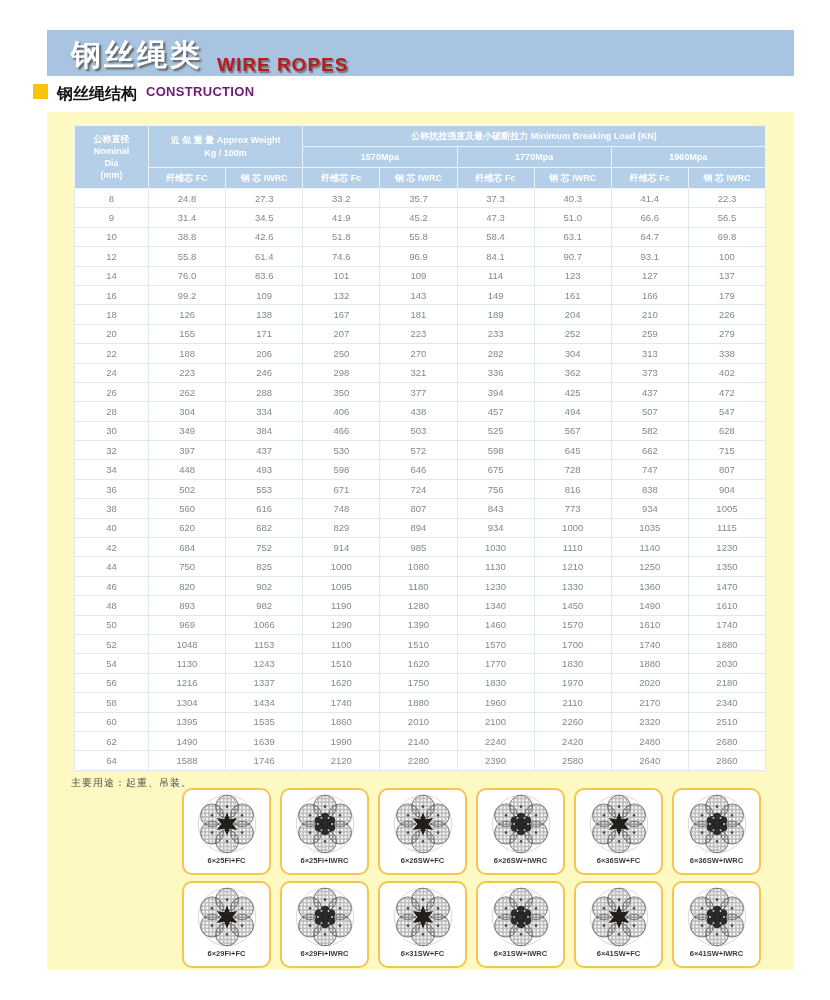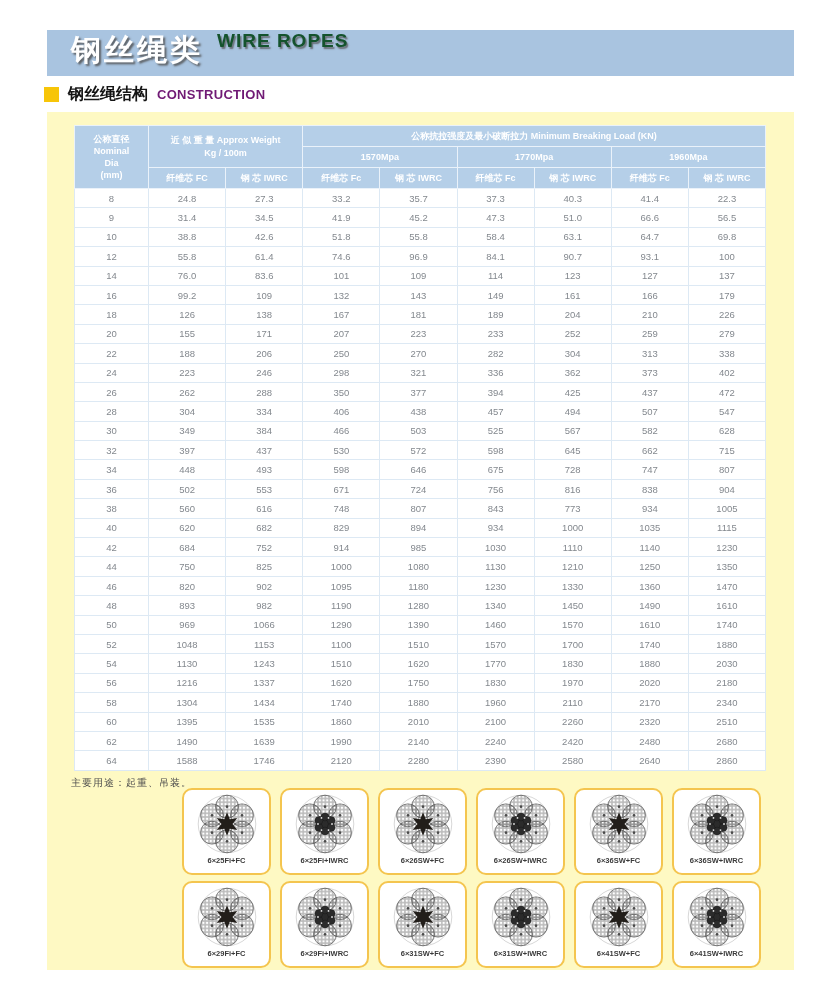--- a/index.html
+++ b/index.html
@@ -3,32 +3,32 @@
 <meta charset="utf-8">
 <style>
   html,body{margin:0;padding:0;}
   body{
     width:830px;height:1000px;position:relative;background:#ffffff;
     font-family:"Liberation Sans", sans-serif;
     -webkit-font-smoothing:antialiased;
   }
   .banner{
     position:absolute;left:47px;top:30px;width:747px;height:46px;
-    background:#a9c4e0;display:flex;align-items:flex-start;padding-left:24px;box-sizing:border-box;
+    background:#a9c4e0;display:flex;align-items:flex-end;padding-left:24px;box-sizing:border-box;
   }
   .banner-zh{
     font-size:30px;font-weight:bold;color:#ffffff;letter-spacing:3px;
     text-shadow:2px 2px 2px rgba(80,80,80,.85);
   }
   .banner-en{
-    font-size:19px;font-weight:bold;color:#14532d;margin-left:14px;letter-spacing:1px;
+    font-size:19px;font-weight:bold;color:#b91c1c;margin-left:14px;letter-spacing:1px;
     text-shadow:1.5px 1.5px 1.5px rgba(80,80,80,.75);
   }
   .section-head{
-    position:absolute;left:44px;top:84px;display:flex;align-items:center;gap:9px;
+    position:absolute;left:33px;top:84px;display:flex;align-items:flex-start;gap:9px;
   }
   .bullet{width:15px;height:15px;background:#f7c508;}
   .sec-zh{font-size:16px;font-weight:bold;color:#141414;}
   .sec-en{font-size:13px;font-weight:bold;color:#701a75;letter-spacing:.3px;}
   .panel{
     position:absolute;left:47px;top:112px;width:747px;height:858px;background:#fef9c3;
   }
   table.rope{
     position:absolute;left:27px;top:13px;width:692px;
     border-collapse:collapse;table-layout:fixed;

